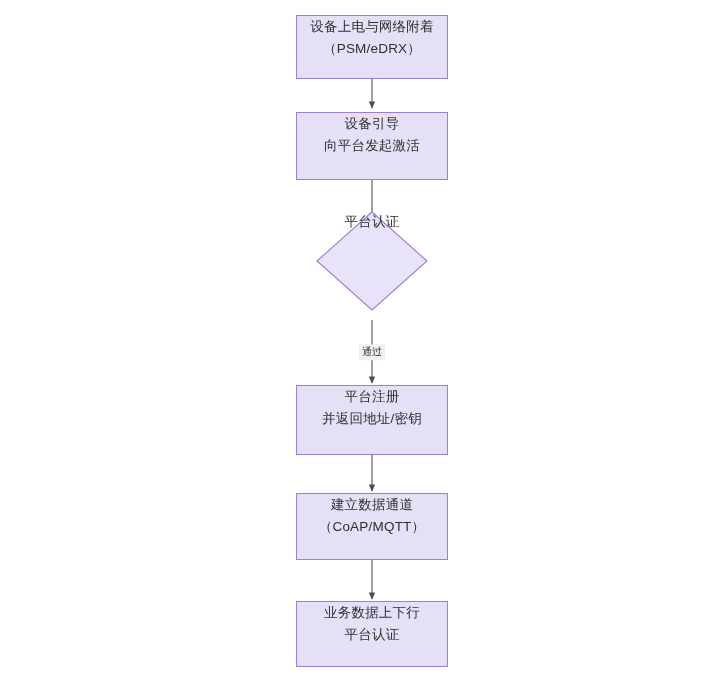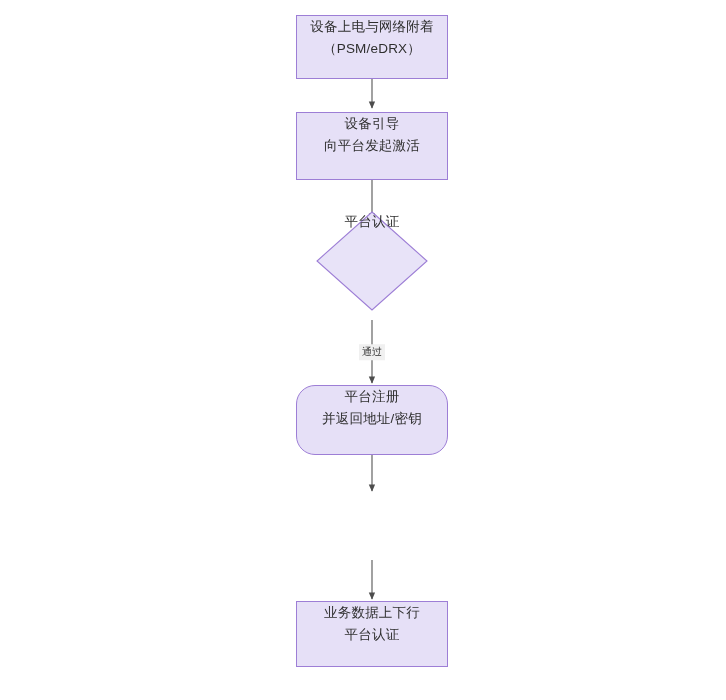--- a/index.html
+++ b/index.html
@@ -125,24 +125,28 @@
 
   <div class="node node-decision" style="left:316px; top:211px; width:112px; height:100px;">
     <svg class="diamond-shape" viewBox="0 0 112 100" preserveAspectRatio="none" xmlns="http://www.w3.org/2000/svg">
       <polygon points="56,1 111,50 56,99 1,50" fill="#e8e3f8" stroke="#9d7ed6" stroke-width="1.1"></polygon>
     </svg>
     <span class="diamond-text">平台认证</span>
   </div>
 
   <div class="edge-label" style="left:372px; top:352px;">通过</div>
 
-  <div class="node node-process" style="left:296px; top:385px; width:152px; height:70px;border-radius:19px;">
+  <div class="node node-process" style="left:296px; top:385px; width:152px; height:70px;">
     <span class="node-label">平台注册
 并返回地址/密钥</span>
   </div>
 
+  <div class="node node-process" style="left:296px; top:493px; width:152px; height:67px;">
+    <span class="node-label">建立数据通道
+（CoAP/MQTT）</span>
+  </div>
 
   <div class="node node-process" style="left:296px; top:601px; width:152px; height:66px;">
     <span class="node-label">业务数据上下行
 平台认证</span>
   </div>
 
 </div>
 
 </body></html>

